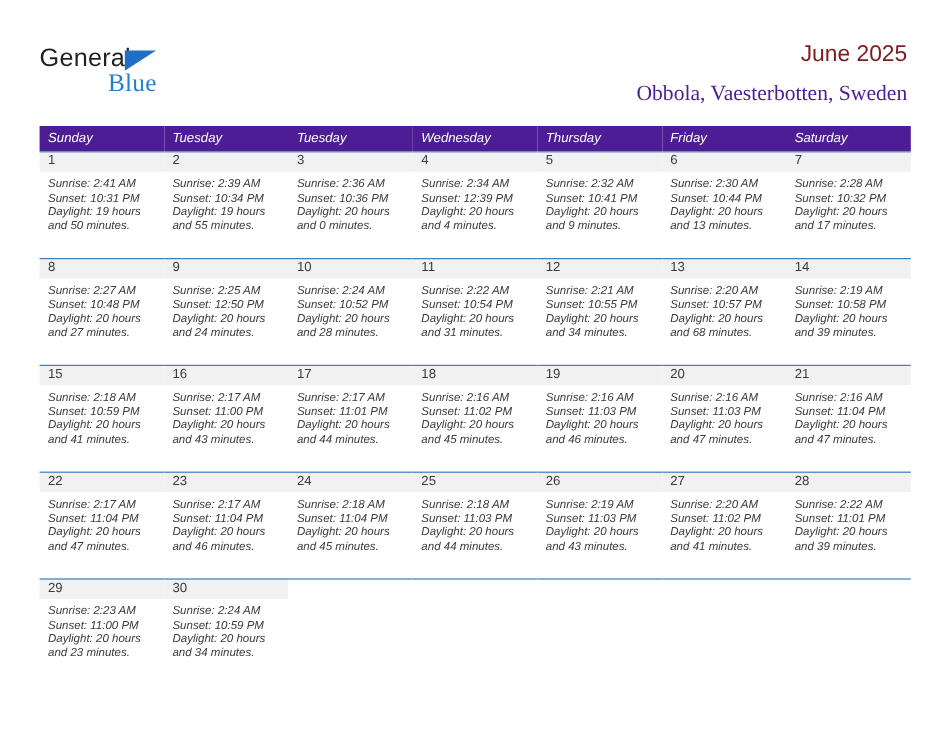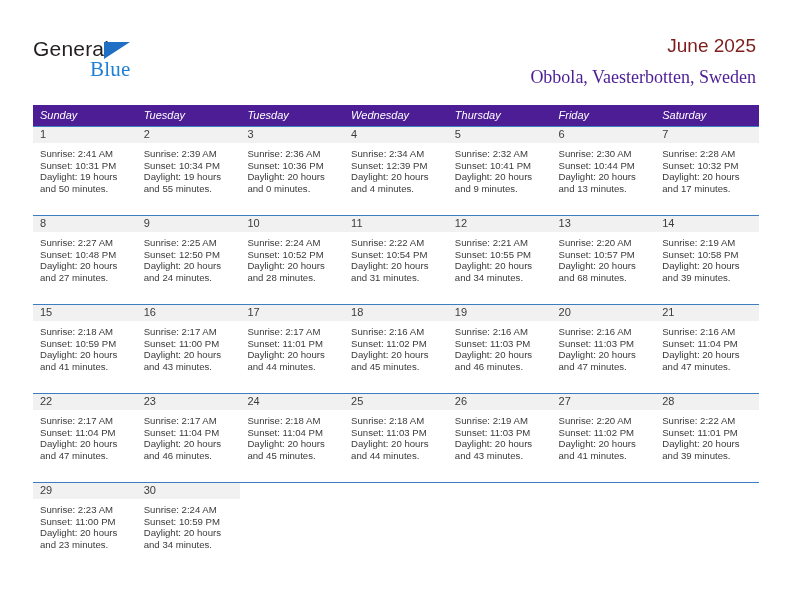--- a/index.html
+++ b/index.html
@@ -123,20 +123,21 @@
   }
   .daynum-band.empty {
     background: #ffffff;
     border-top: 1px solid #3c7ebf;
   }
   .cell-body {
     padding: 5px 5px 0 7px;
     font-size: 9.6px;
     line-height: 11.6px;
     color: #3b3b3b;
+    font-style: italic;
   }
   .cell-body div {
     white-space: nowrap;
   }
   .cell-empty .cell-body { visibility: hidden; }
 </style>
 </head>
 <body>
 
 <div class="page">

